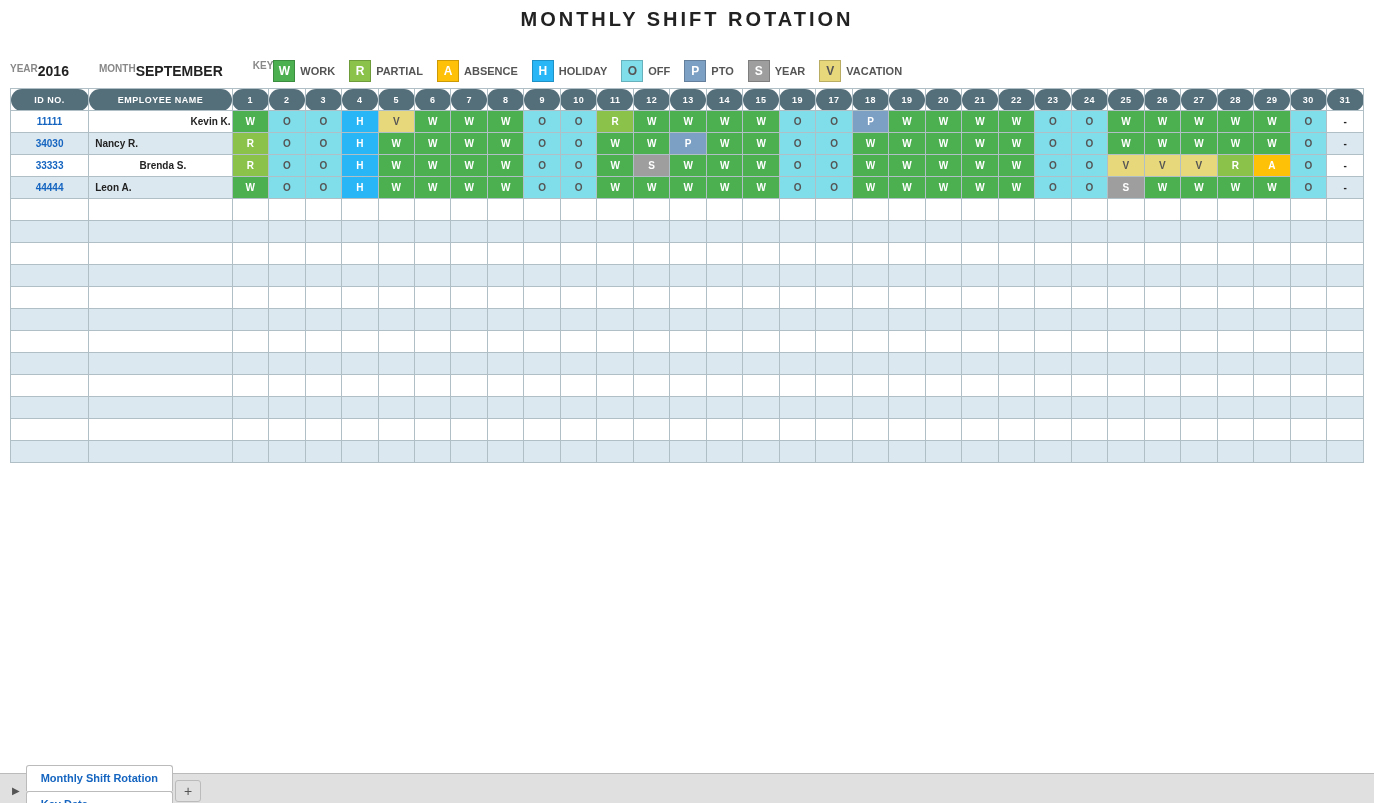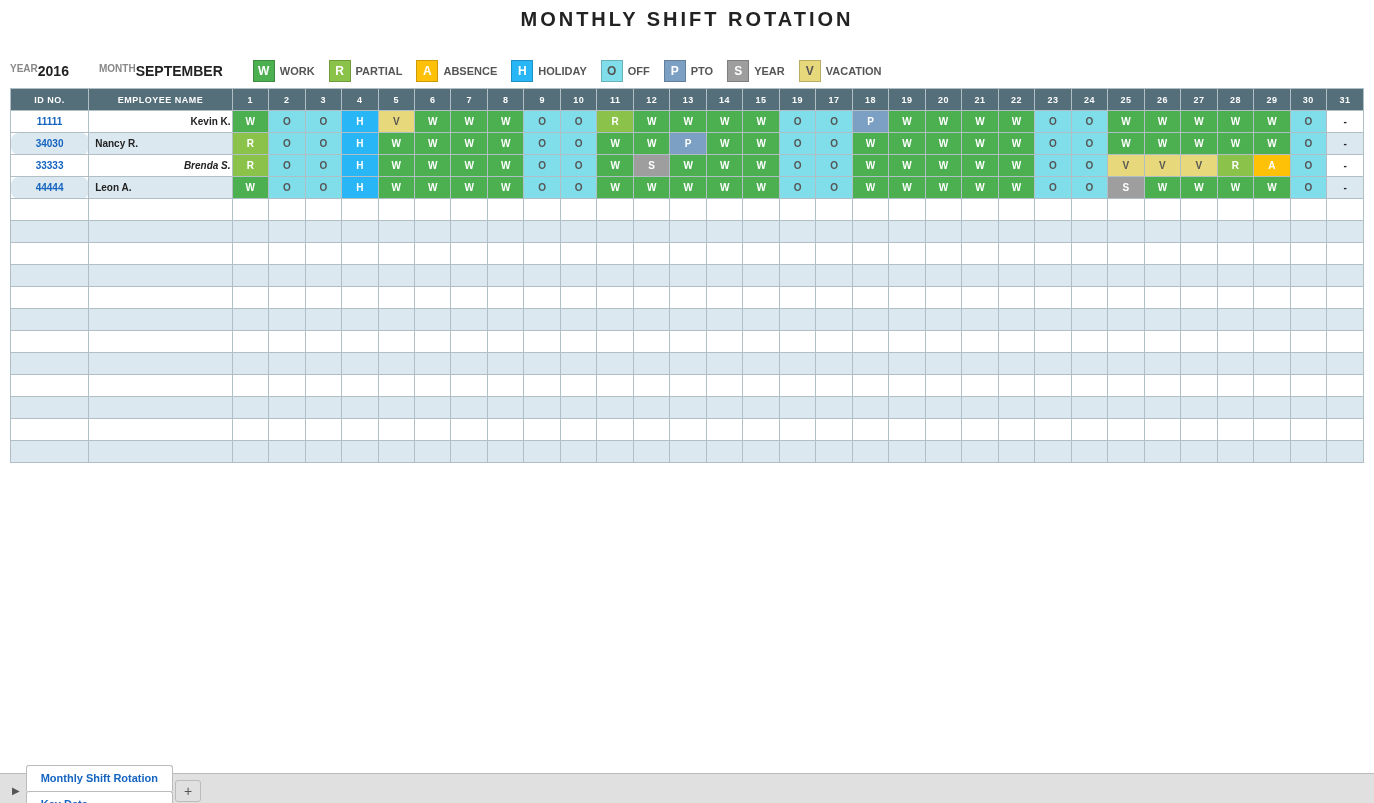--- a/index.html
+++ b/index.html
@@ -101,20 +101,21 @@
       font-size: 10px;
       font-weight: bold;
       height: 22px;
     }
 
     .schedule-table thead th {
       background: #546e7a;
       color: #fff;
       font-size: 9px;
       letter-spacing: 0.5px;
+      border-radius: 11px;
     }
 
     .col-id { width: 60px; }
     .col-name { width: 110px; }
     .col-day { width: 28px; }
 
     
     .row-data-1 td { background: #fff; }
     .row-data-2 td { background: #dce8f0; }
     .row-empty-1 td { background: #fff; }
@@ -126,21 +127,20 @@
     .cell-h { background: #29b6f6 !important; color: #fff; }
     .cell-o { background: #80deea !important; color: #555; }
     .cell-p { background: #7c9fc4 !important; color: #fff; }
     .cell-s { background: #9e9e9e !important; color: #fff; }
     .cell-v { background: #e8d87c !important; color: #555; }
 
     .id-col {
       color: #1565c0;
       font-weight: bold;
       text-align: center;
-      border-radius: 8px;
     }
 
     
     .tab-bar {
       display: flex;
       align-items: center;
       background: #e0e0e0;
       border-top: 1px solid #bbb;
       padding: 4px 8px 0 8px;
       gap: 2px;
@@ -205,20 +205,21 @@
   <div class="meta-row">
     <div class="meta-group">
       <span class="meta-label">YEAR</span>
       <span class="meta-value">2016</span>
     </div>
     <div class="meta-group">
       <span class="meta-label">MONTH</span>
       <span class="meta-value">SEPTEMBER</span>
     </div>
     <div class="meta-group">
+      <span class="meta-label">KEY</span>
       <div class="key-section" id="legend-container">
           <div class="key-item">
             <span class="key-badge badge-w">W</span>
             <span>WORK</span>
           </div>
           <div class="key-item">
             <span class="key-badge badge-r">R</span>
             <span>PARTIAL</span>
           </div>
           <div class="key-item">
@@ -354,21 +355,21 @@
             <td class="cell-w">W</td>
             <td class="cell-w">W</td>
             <td class="cell-w">W</td>
             <td class="cell-w">W</td>
             <td class="cell-w">W</td>
             <td class="cell-o">O</td>
             <td>-</td>
           </tr>
           <tr class="row-data-1">
             <td class="id-col">33333</td>
-            <td style="text-align: right; padding-left: 6px; font-style: italic;">Brenda S.</td>
+            <td style="text-align: center; padding-left: 6px;">Brenda S.</td>
             <td class="cell-r">R</td>
             <td class="cell-o">O</td>
             <td class="cell-o">O</td>
             <td class="cell-h">H</td>
             <td class="cell-w">W</td>
             <td class="cell-w">W</td>
             <td class="cell-w">W</td>
             <td class="cell-w">W</td>
             <td class="cell-o">O</td>
             <td class="cell-o">O</td>

